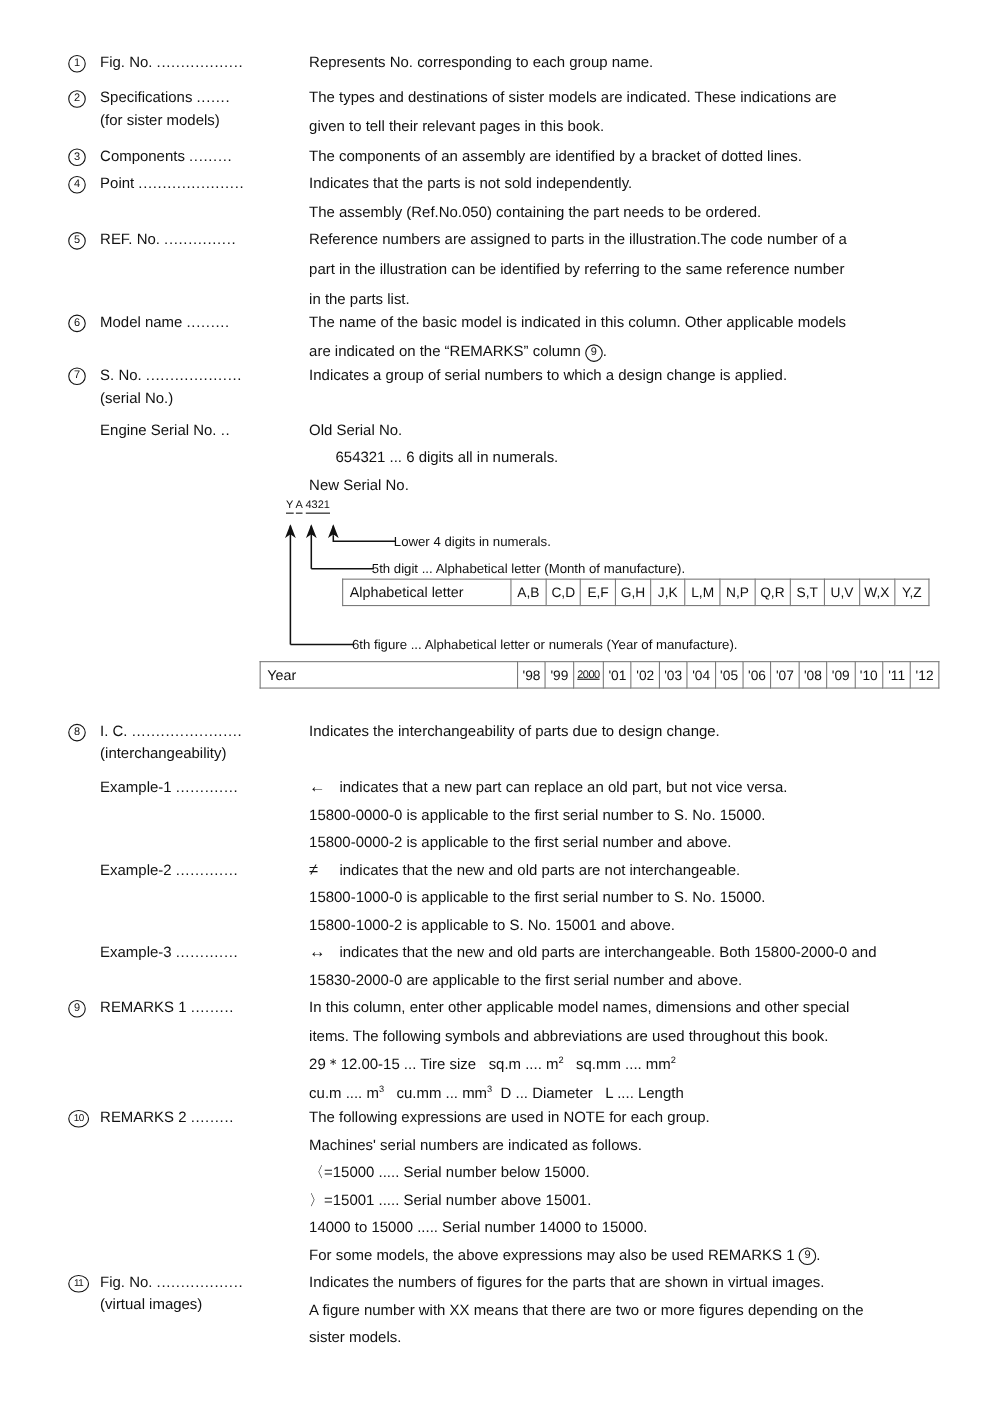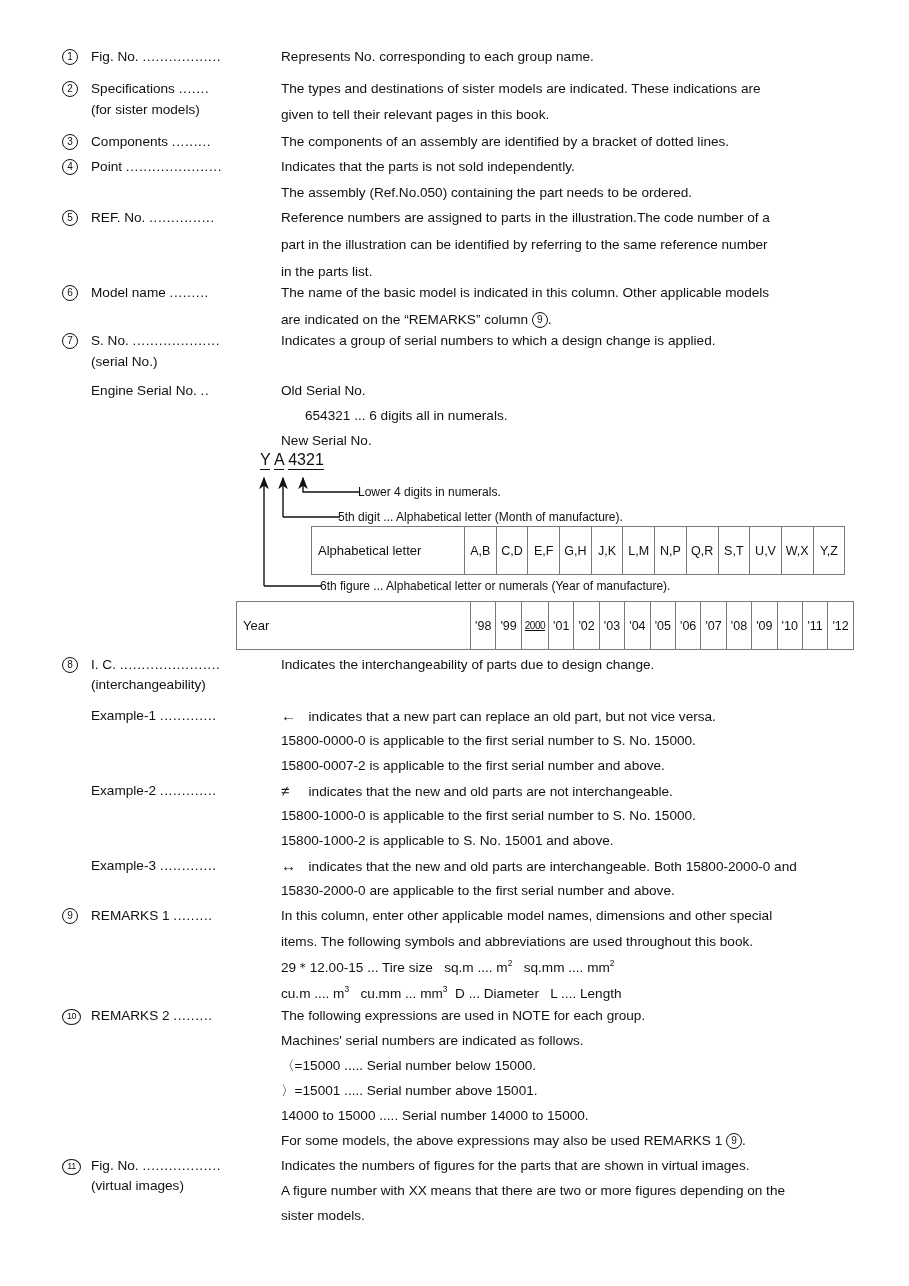--- a/index.html
+++ b/index.html
@@ -101,21 +101,21 @@
     position: absolute;
     left: 0;
     top: 440px;
     width: 909px;
     height: 165px;
   }
   #serial-code {
     position: absolute;
     left: 260px;
     top: 11px;
-    font-size: 16px;
+    font-size: 10px;
     line-height: 18px;
     white-space: nowrap;
   }
   #serial-code .u { border-bottom: 1.2px solid #111; padding-bottom: 1px; }
 
   .leader-text {
     position: absolute;
     font-size: 12px;
     line-height: 20px;
     white-space: nowrap;
@@ -123,21 +123,21 @@
 
   
   table.legend-table {
     position: absolute;
     border-collapse: collapse;
     font-size: 13px;
     background: #fff;
   }
   table.legend-table td, table.legend-table th {
     border: 1px solid #7a7a7a;
-    padding: 16px 3px;
+    padding: 4px 3px;
     text-align: center;
     font-weight: normal;
     height: 19px;
     box-sizing: border-box;
     white-space: nowrap;
   }
   table.legend-table td.rowhead {
     text-align: left;
     padding-left: 6px;
   }
@@ -285,21 +285,21 @@
     <div class="num"><span class="circ">8</span></div>
     <div class="label"><span>I. C.</span> <span class="dots">.......................</span></div>
     <div class="sub" style="top:20px">(interchangeability)</div>
     <div class="body nowrap">Indicates the interchangeability of parts due to design change.</div>
   </div>
 
   <div class="row" style="top:705px">
     <div class="label" style="left:91px"><span>Example-1</span> <span class="dots">.............</span></div>
     <div class="body nowrap"><span class="sym">←</span>&nbsp;&nbsp;<span>indicates that a new part can replace an old part, but not vice versa.</span></div>
     <div class="body nowrap" style="top:25px">15800-0000-0 is applicable to the first serial number to S. No. 15000.</div>
-    <div class="body nowrap" style="top:50px">15800-0007-2 is applicable to the first serial number and above.</div>
+    <div class="body nowrap" style="top:50px">15800-0000-2 is applicable to the first serial number and above.</div>
   </div>
 
   <div class="row" style="top:780px">
     <div class="label" style="left:91px"><span>Example-2</span> <span class="dots">.............</span></div>
     <div class="body nowrap"><span class="sym">≠</span>&nbsp;&nbsp;<span>indicates that the new and old parts are not interchangeable.</span></div>
     <div class="body nowrap" style="top:25px">15800-1000-0 is applicable to the first serial number to S. No. 15000.</div>
     <div class="body nowrap" style="top:50px">15800-1000-2 is applicable to S. No. 15001 and above.</div>
   </div>
 
   <div class="row" style="top:855px">

